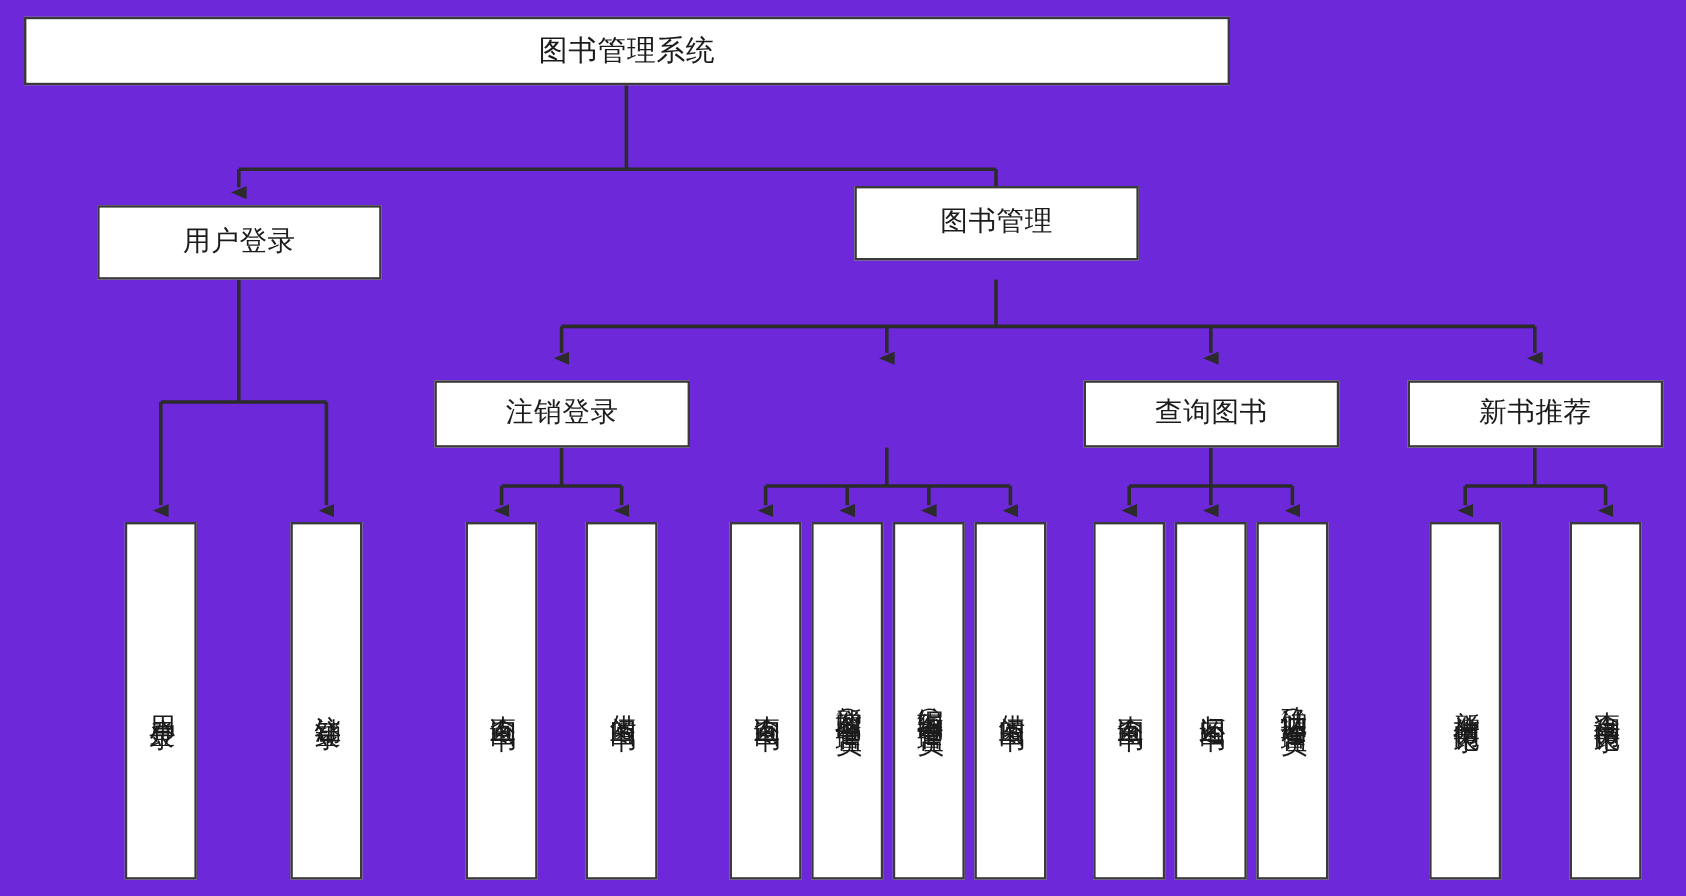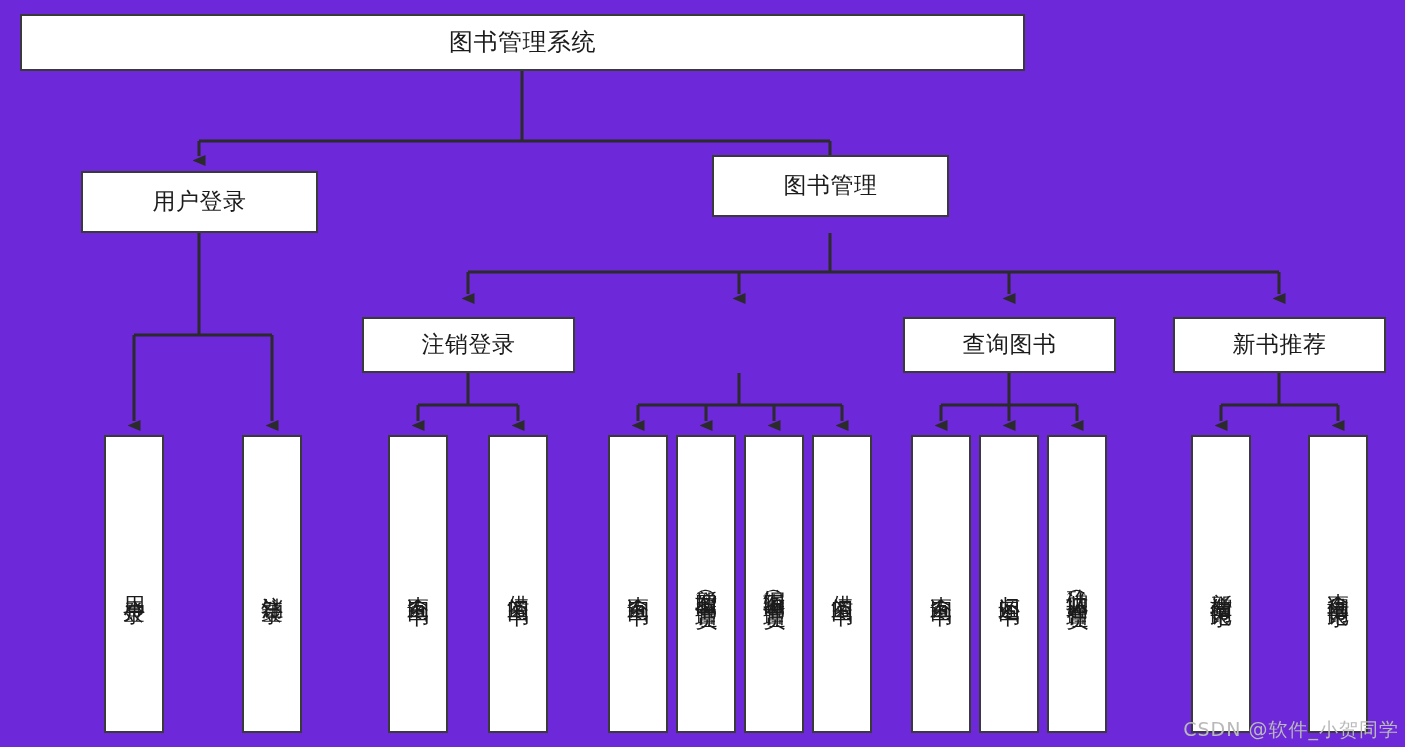--- a/index.html
+++ b/index.html
@@ -181,15 +181,14 @@
     <span class="label">确认归还（管理员）</span>
   </div>
 
   <div class="node vert" style="left:1191px; top:435px; width:60px; height:298px;">
     <span class="label">新增借阅记录</span>
   </div>
   <div class="node vert" style="left:1308px; top:435px; width:60px; height:298px;">
     <span class="label">查询借阅记录</span>
   </div>
 
-  <div class="watermark">CSDN @软件_小贺同学</div>
 
 </div>
 
 </body></html>

